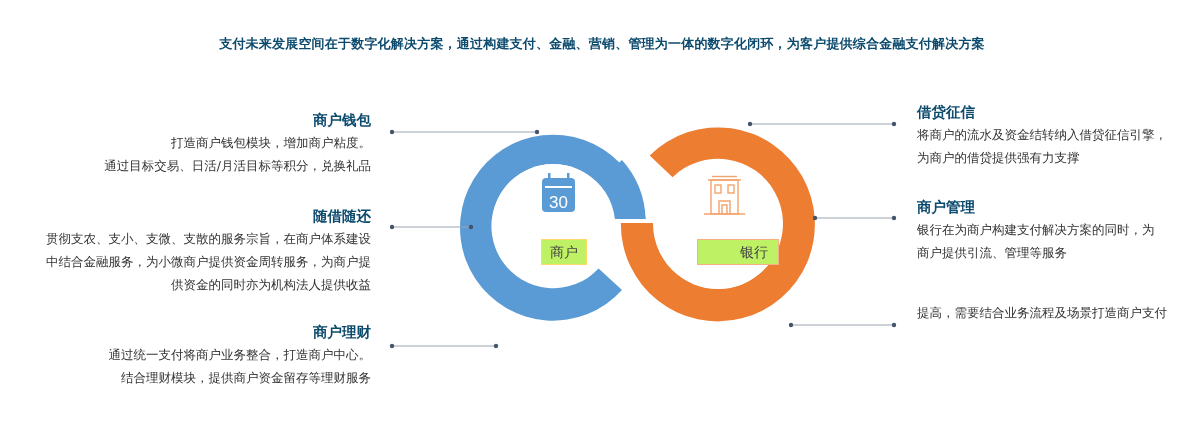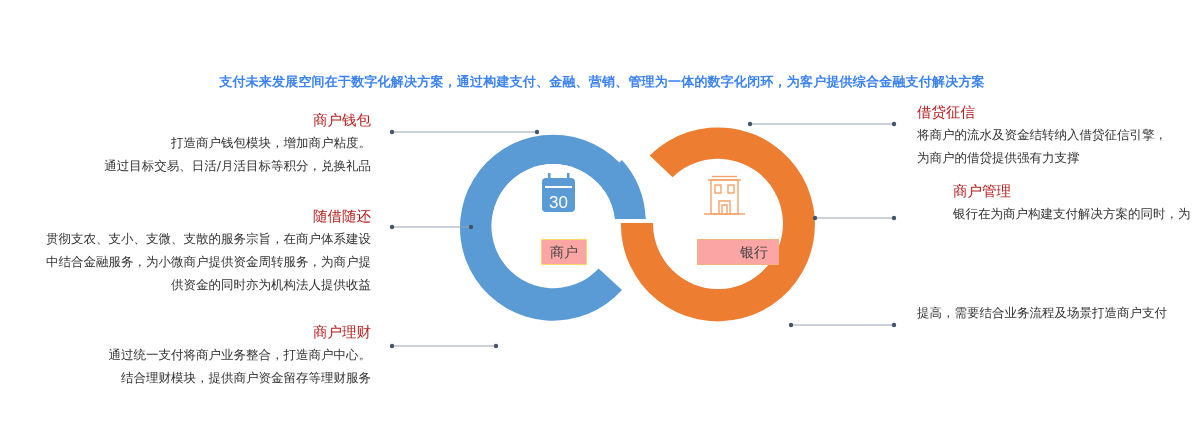--- a/index.html
+++ b/index.html
@@ -1,27 +1,27 @@
 <!DOCTYPE html>
 <html><head>
 <meta charset="utf-8">
 <style>
   html, body { margin:0; padding:0; background:#ffffff; }
   body { width:1204px; height:428px; position:relative; overflow:hidden;
          font-family:"DejaVu Sans","Liberation Sans",sans-serif; color:#333; }
   .headline { position:absolute; left:0; top:35px; width:1204px; text-align:center;
-              font-size:13px; font-weight:bold; color:#3b82f6; letter-spacing:0.2px;margin-top:38px; }
+              font-size:13px; font-weight:bold; color:#0c4a6e; letter-spacing:0.2px; }
   .block { position:absolute; }
-  .block .title { font-size:14.5px; font-weight:normal; color:#b91c1c; line-height:22px; }
+  .block .title { font-size:14.5px; font-weight:bold; color:#0c4a6e; line-height:22px; }
   .block .line { font-size:12.5px; color:#333; line-height:23px; white-space:nowrap; }
   .left { text-align:right; }
   .right { text-align:left; }
   svg.diagram { position:absolute; left:0; top:0; }
   .label-box { position:absolute; font-size:14px; color:#444; text-align:center;
-               line-height:24px; height:24px; background:#fca5a5; }
+               line-height:24px; height:24px; background:#bef264; }
 </style>
 </head>
 <body>
 
 <div class="headline">支付未来发展空间在于数字化解决方案，通过构建支付、金融、营销、管理为一体的数字化闭环，为客户提供综合金融支付解决方案</div>
 
 <svg class="diagram" width="1204" height="428" viewBox="0 0 1204 428">
 
   <path d="M 649.7 155.4 A 97 97 0 1 1 620.9 223 L 653 223 A 65 65 0 1 0 672.6 177.2 Z" fill="#ed7d31"></path>
 
@@ -105,20 +105,21 @@
   <div class="line">通过统一支付将商户业务整合，打造商户中心。</div>
   <div class="line">结合理财模块，提供商户资金留存等理财服务</div>
 </div>
 
 <div class="block right" style="left:917px; top:101px;">
   <div class="title">借贷征信</div>
   <div class="line">将商户的流水及资金结转纳入借贷征信引擎，</div>
   <div class="line">为商户的借贷提供强有力支撑</div>
 </div>
 
-<div class="block right" style="left:917px; top:180px;margin-left:36px;">
+<div class="block right" style="left:917px; top:196px;">
   <div class="title">商户管理</div>
   <div class="line">银行在为商户构建支付解决方案的同时，为</div>
+  <div class="line">商户提供引流、管理等服务</div>
 </div>
 
 <div class="block right" style="left:917px; top:301px;">
   <div class="line">提高，需要结合业务流程及场景打造商户支付</div>
 </div>
 
 </body></html>

